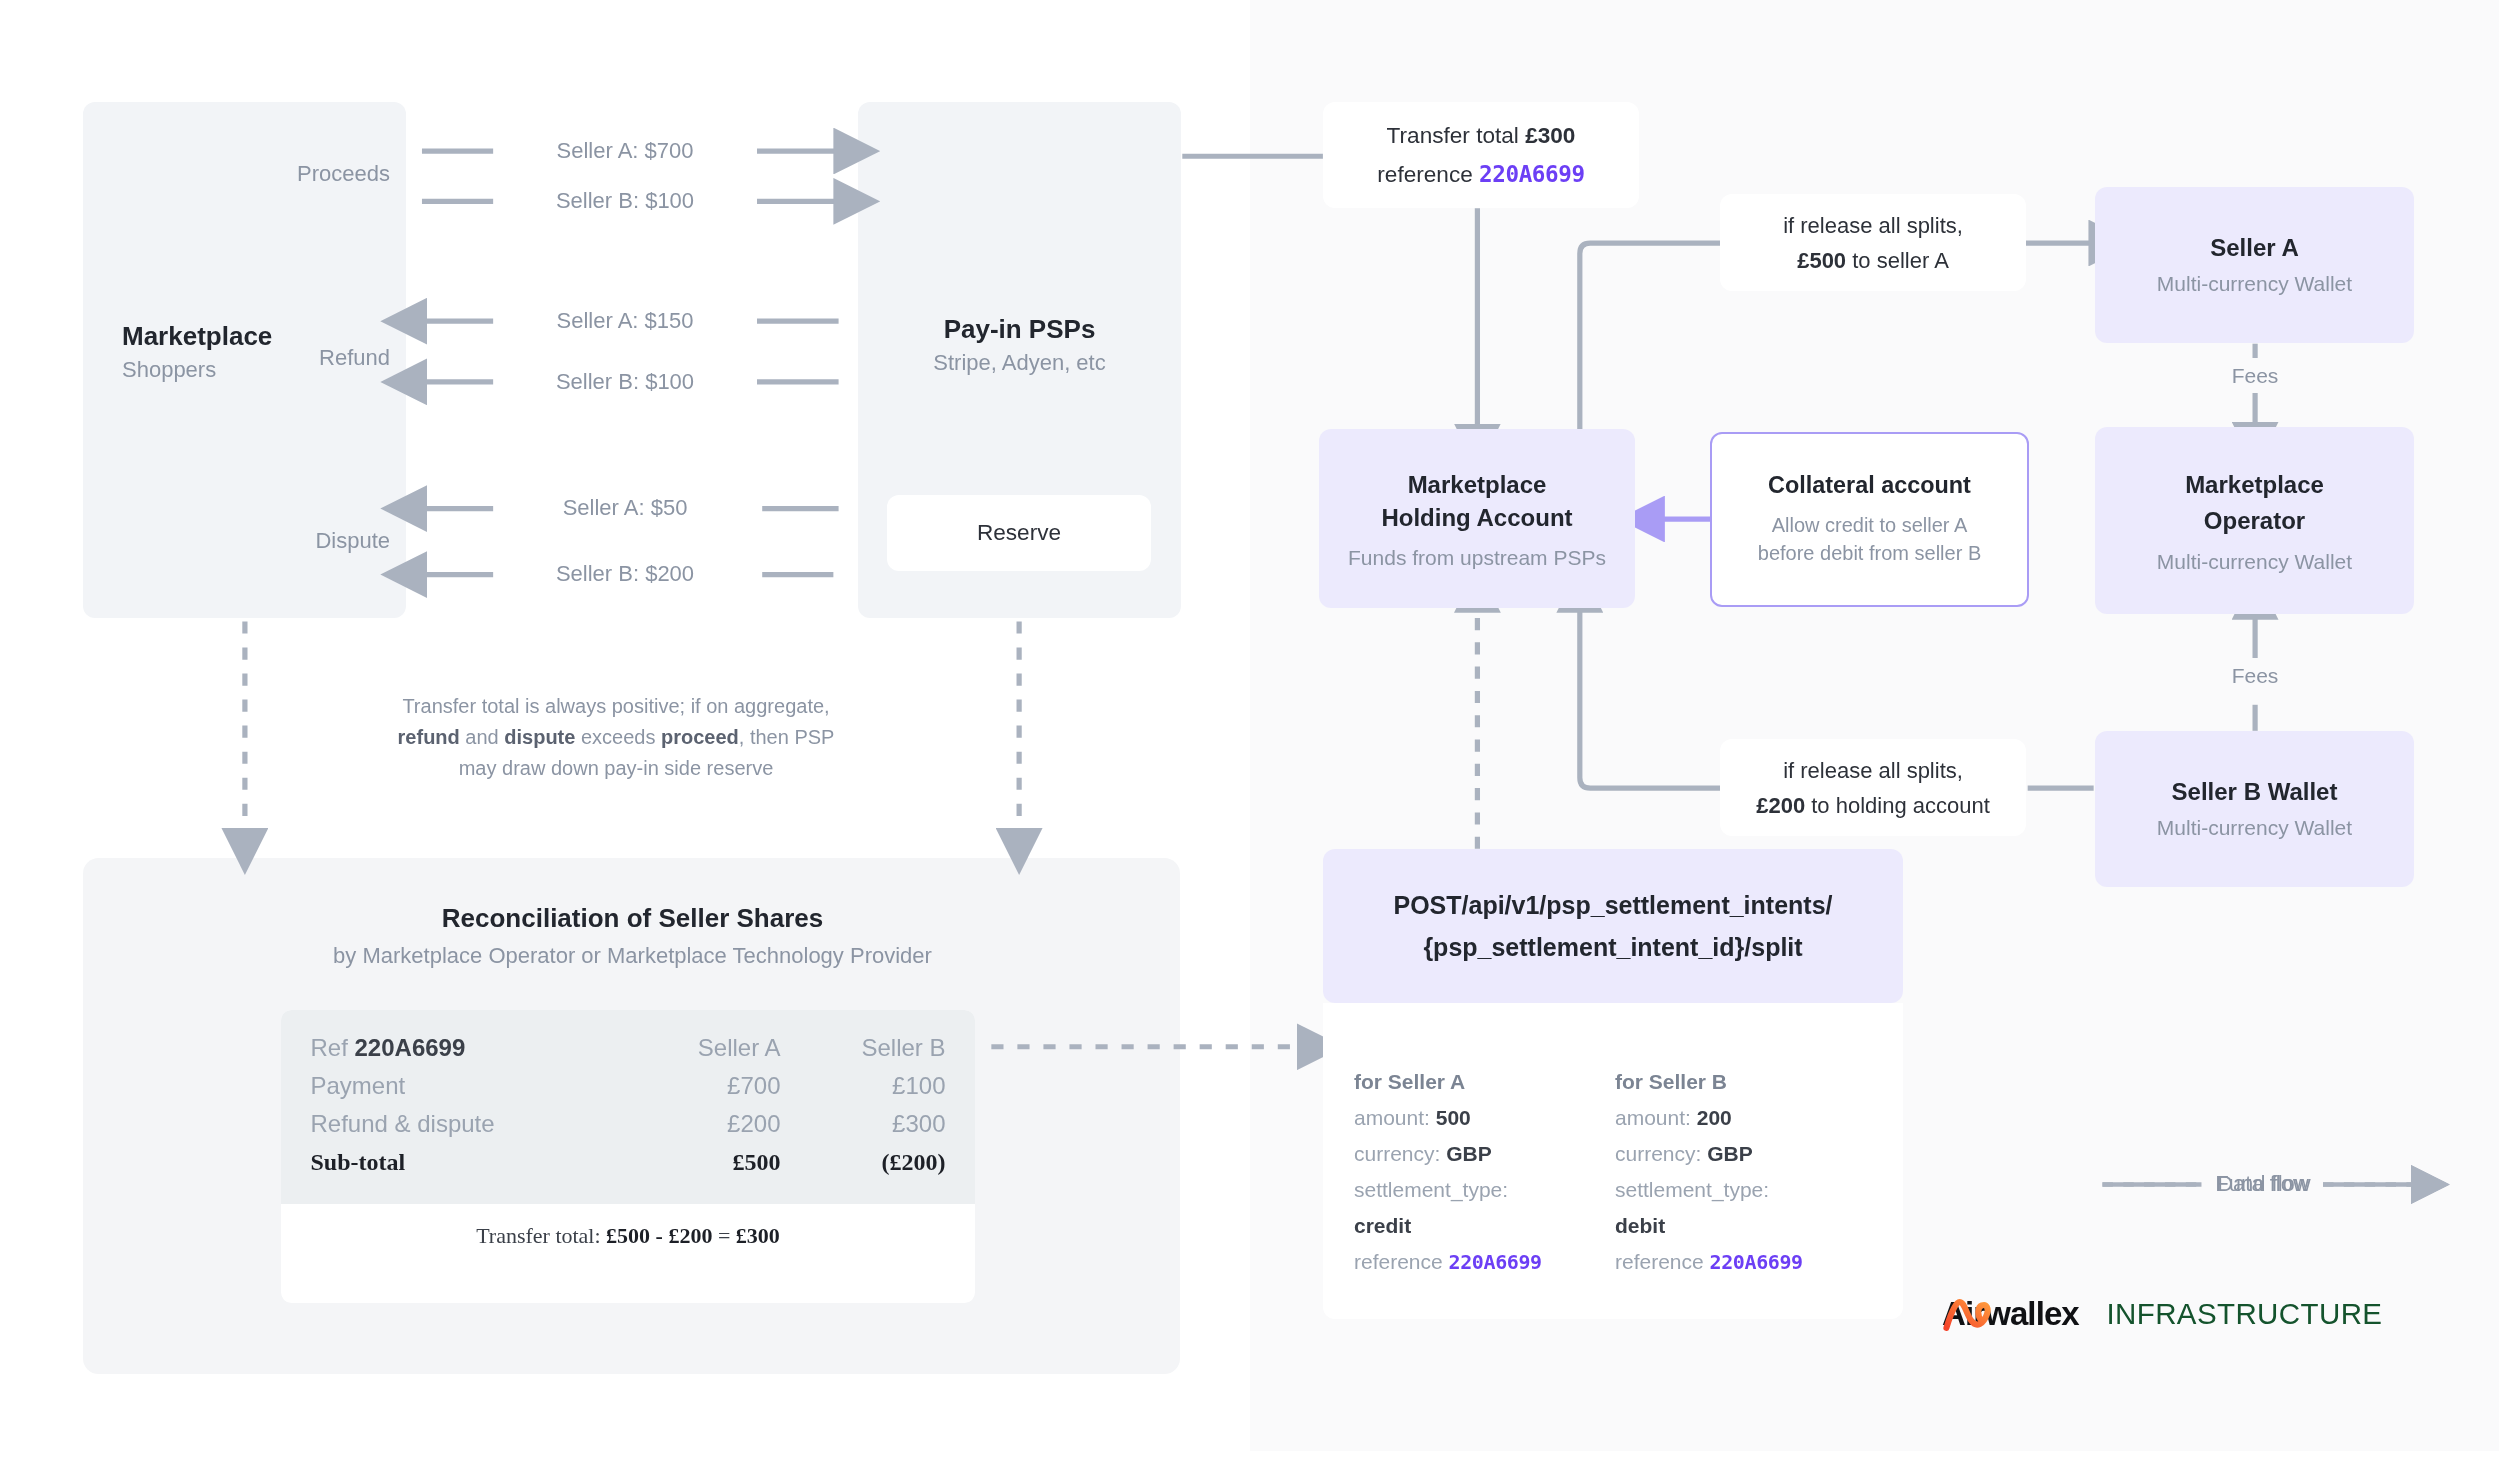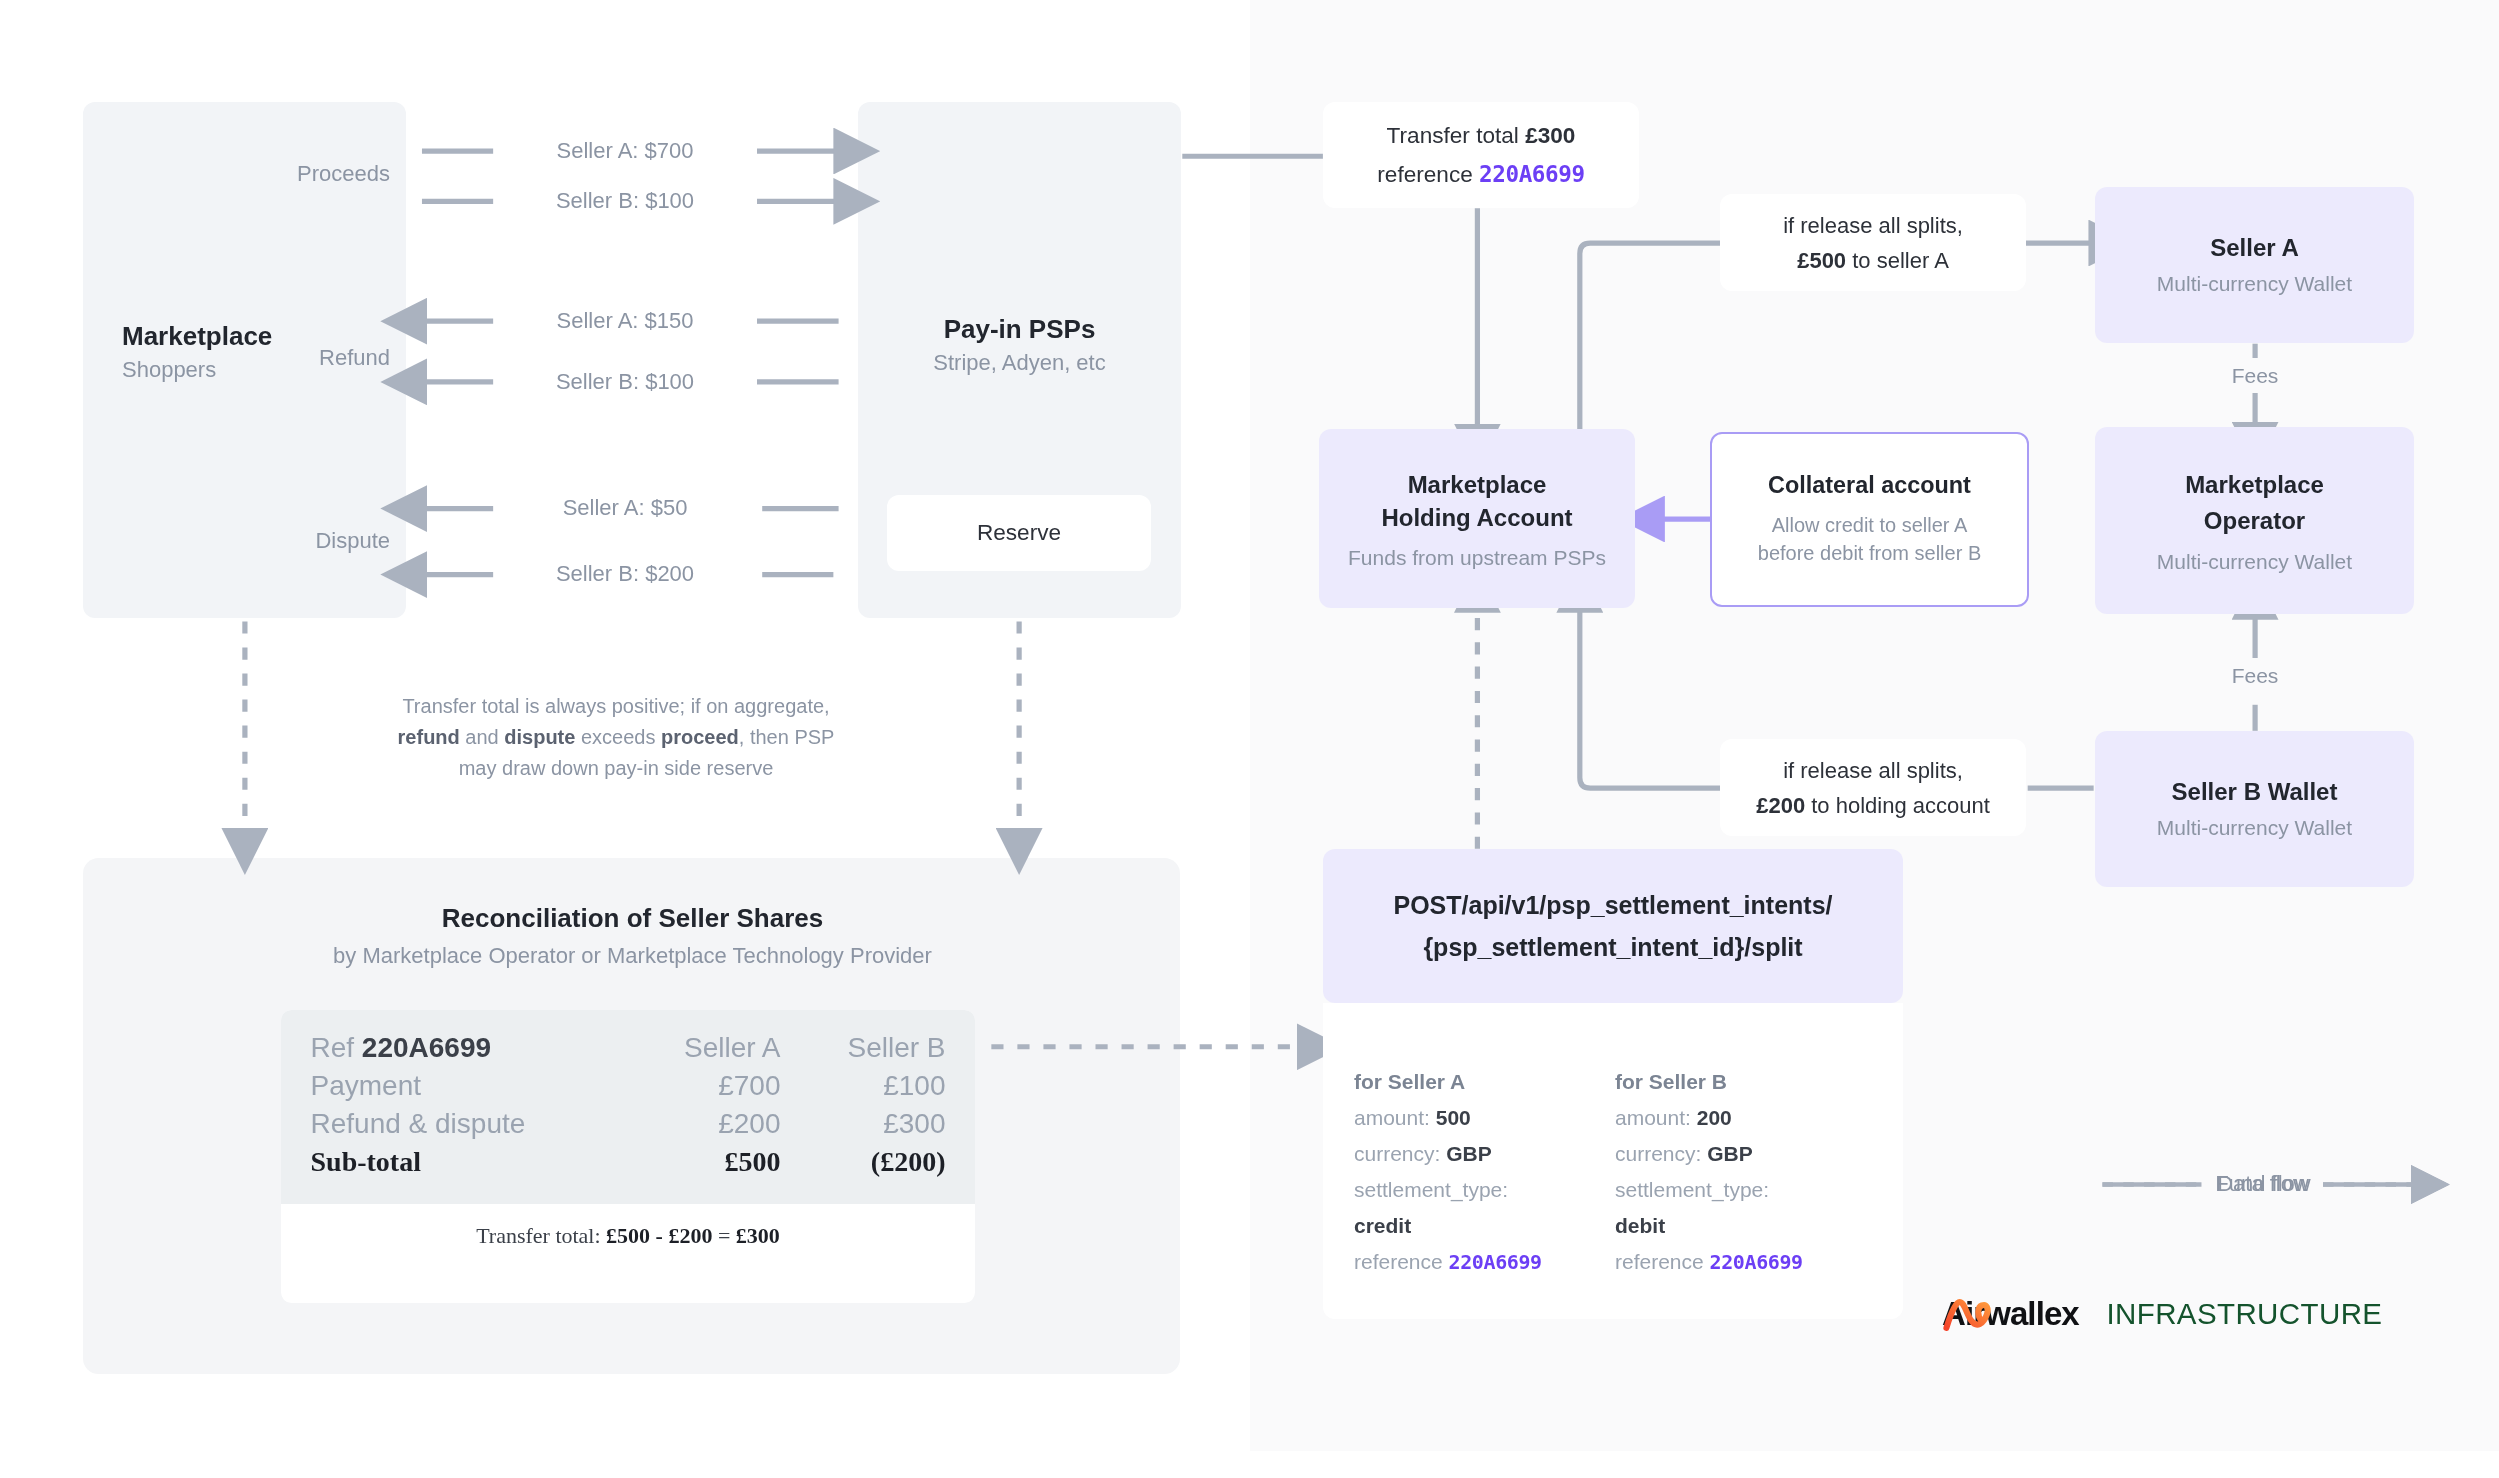--- a/index.html
+++ b/index.html
@@ -70,21 +70,21 @@
     left:281px;top:1010px;width:694px;height:293px;
     background:#ffffff;border-radius:10.4px;overflow:hidden;
   }
   .recon-head{
     height:66px;display:flex;align-items:center;justify-content:center;
     font-size:22.6px;color:#22262e;
   }
   .recon-body{
     background:#eceff1;padding:19px 29.5px 22.6px 29.5px;
   }
-  .recon-row{display:flex;align-items:center;font-size:28px;line-height:38px;color:#9aa3b0;}
+  .recon-row{display:flex;align-items:center;font-size:24px;line-height:38px;color:#9aa3b0;}
   .recon-row .c0{flex:1;text-align:left;}
   .recon-row .c1{width:165px;text-align:right;}
   .recon-row .c2{width:165px;text-align:right;}
   .recon-row.total{color:#1d2027;font-weight:bold;font-family:Liberation Serif, serif;}
   .recon-foot{
     height:64px;display:flex;align-items:center;justify-content:center;
     font-size:22px;color:#3b4049;background:#ffffff;font-family:Liberation Serif, serif;
   }
   .recon-foot b{color:#1d2027;}
 

